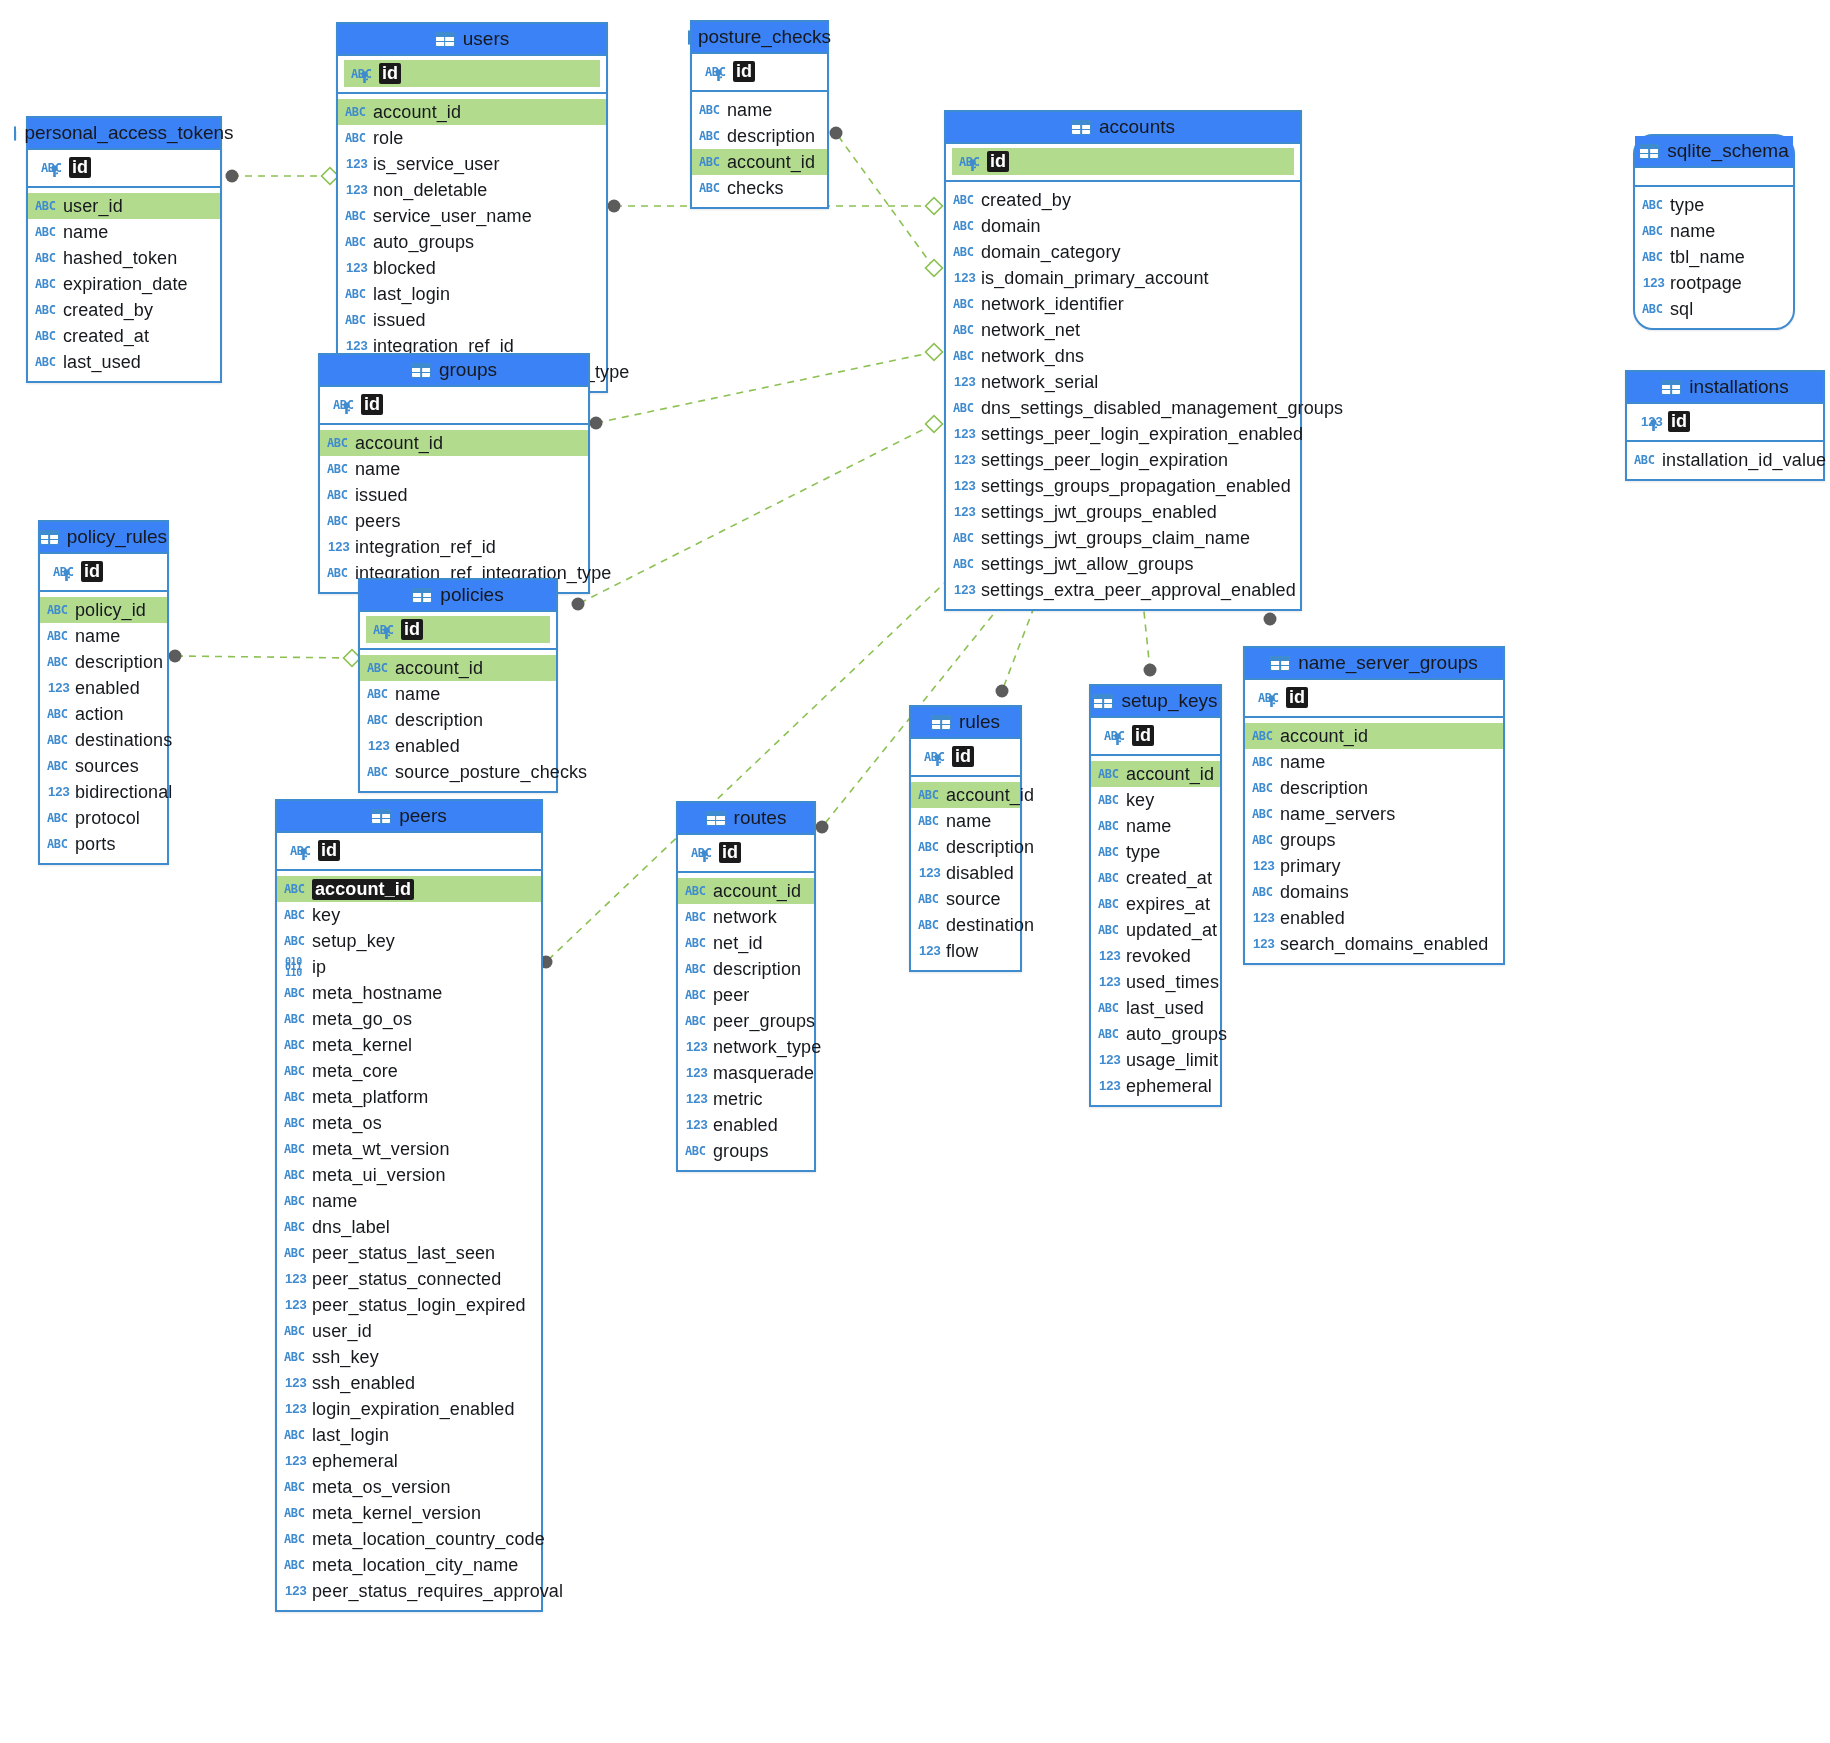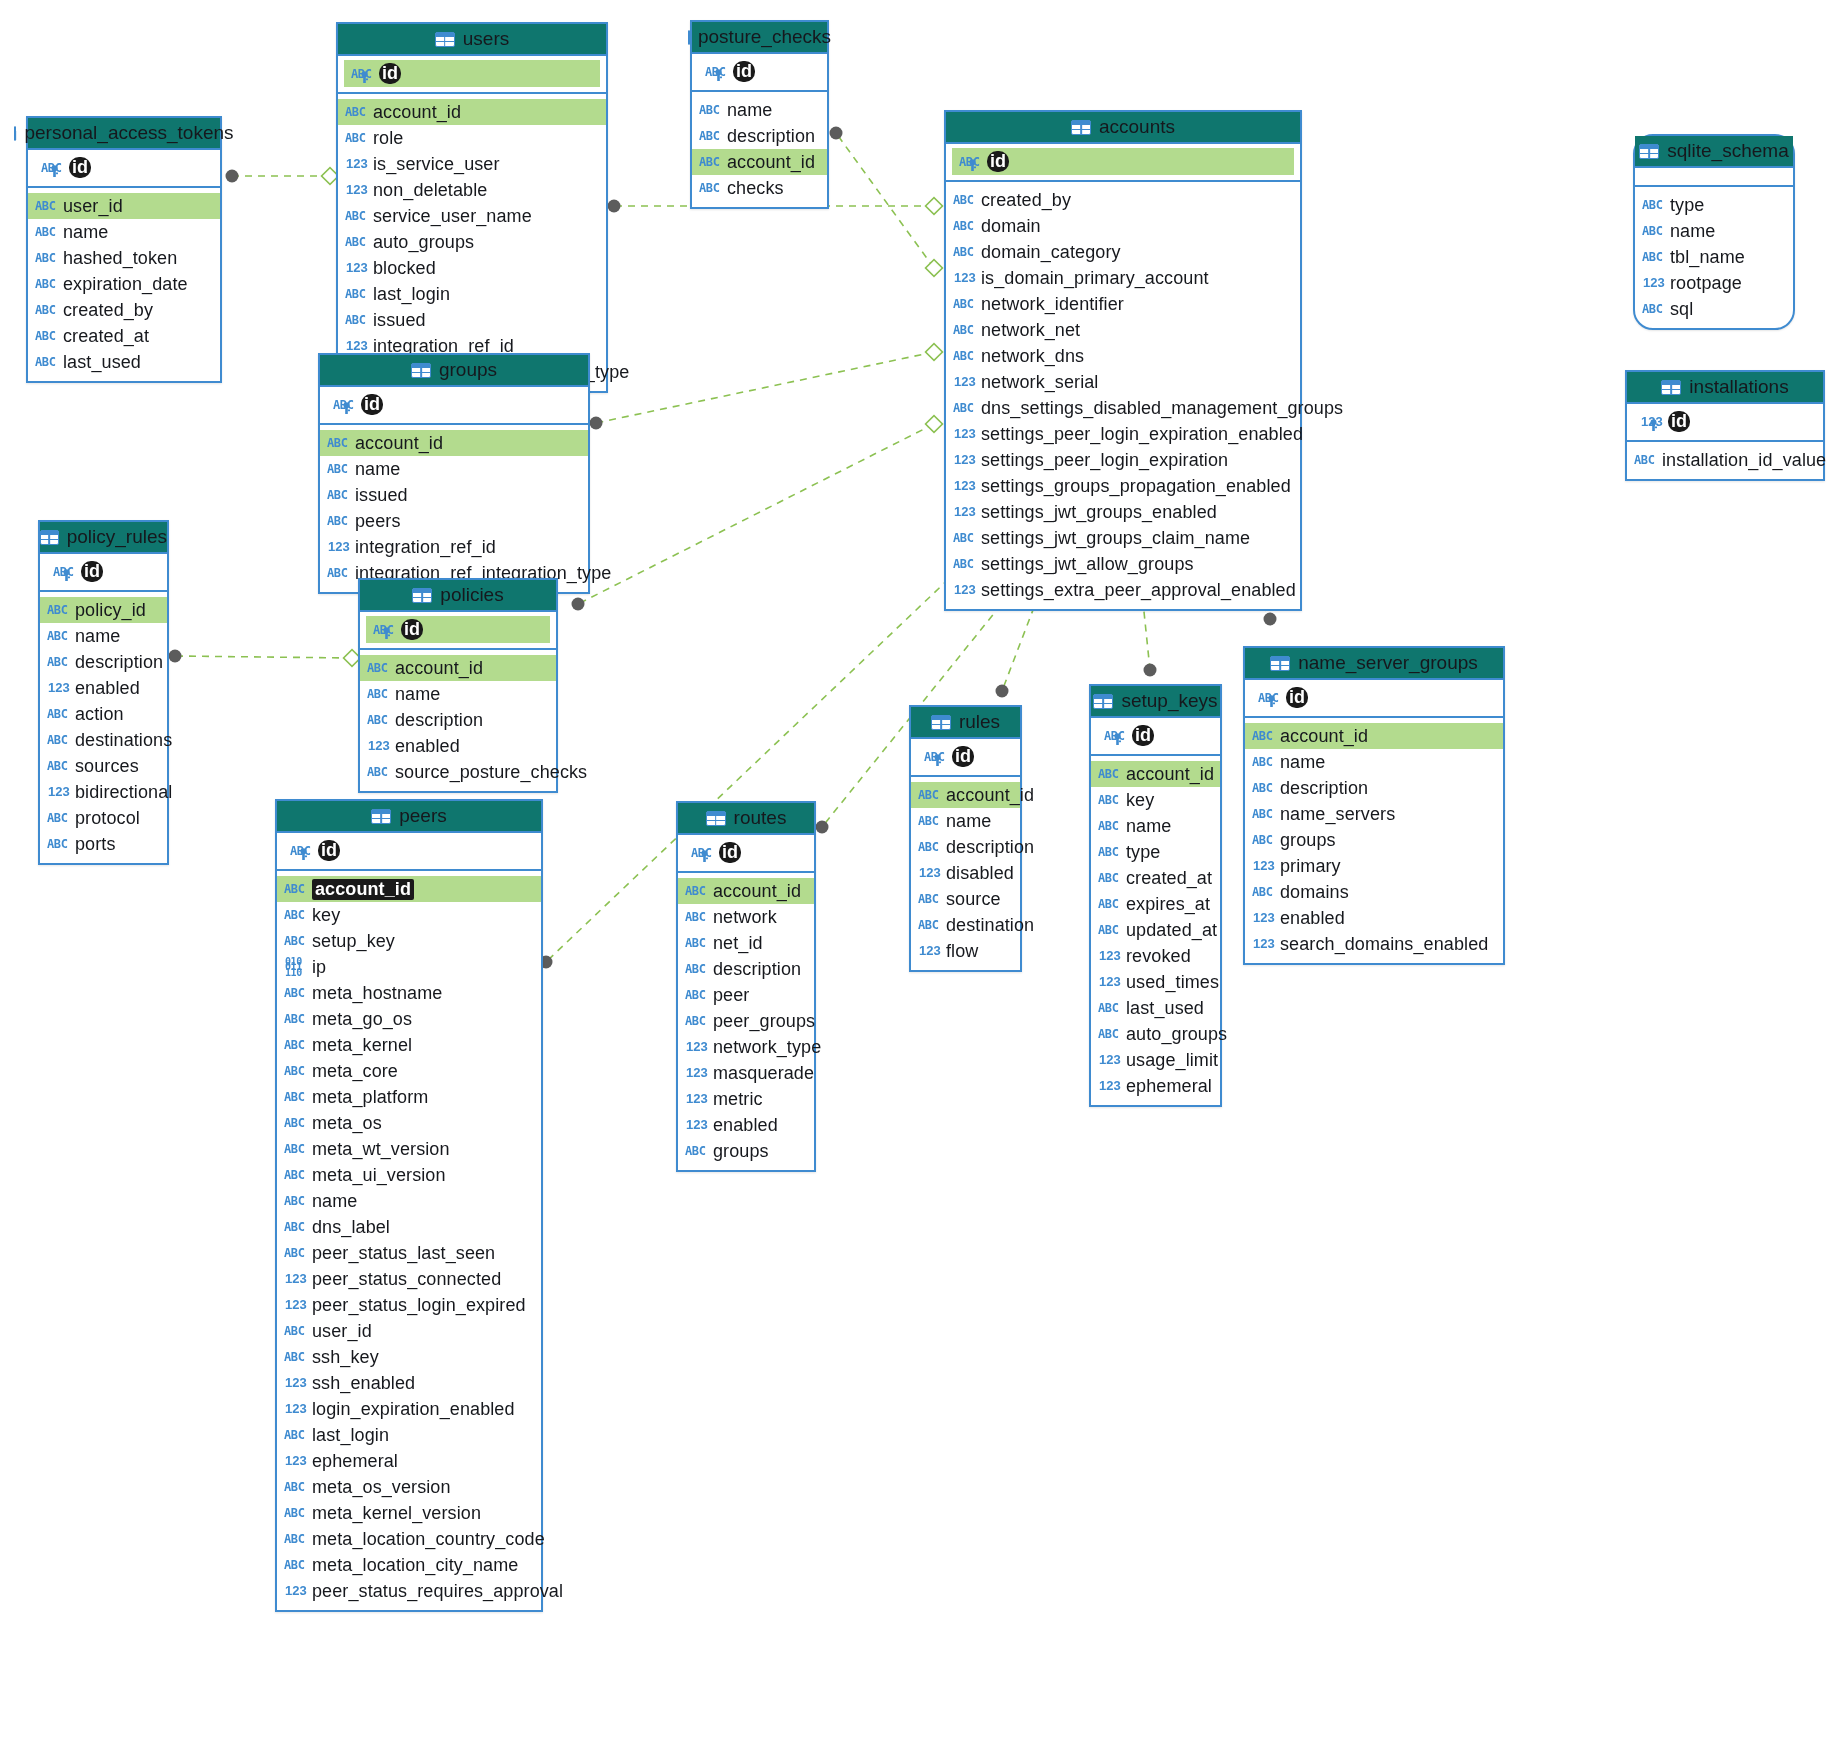--- a/index.html
+++ b/index.html
@@ -2,29 +2,29 @@
 <html><head>
 <meta charset="utf-8">
 <style>
   html,body{margin:0;padding:0;background:#ffffff;}
   body{font-family:"Liberation Sans","DejaVu Sans",sans-serif;}
   #canvas{position:relative;width:1830px;height:1743px;overflow:hidden;background:#fff;}
   svg.links{position:absolute;left:0;top:0;width:1830px;height:1743px;pointer-events:none;}
 
   .tbl{position:absolute;border:2px solid #3f8bd0;background:#fff;box-sizing:border-box;
        box-shadow:0 1px 2px rgba(0,0,0,.10);}
-  .tbl .hdr{background:#0f766e;border-bottom:2px solid #3f8bd0;height:30px;
+  .tbl .hdr{background:#3b82f6;border-bottom:2px solid #3f8bd0;height:30px;
        display:flex;align-items:center;justify-content:center;gap:8px;font-size:19px;color:#16181d;}
   .tbl .pkzone{border-bottom:2px solid #3f8bd0;padding:4px 6px 5px 6px;}
   .tbl .cols{padding:5px 0 6px 0;}
   .row{display:flex;align-items:center;gap:6px;height:26px;padding:0 7px;font-size:18px;color:#16181d;white-space:nowrap;}
   .row.fk{background:#b3db8e;}
   .row.pkrow{height:27px;padding:0 7px;}
   .row .nm{letter-spacing:.1px;}
-  .pkname{background:#1a1a1a;color:#fff;font-weight:bold;padding:0 3px;border-radius:10px;}
+  .pkname{background:#1a1a1a;color:#fff;font-weight:bold;padding:0 3px;border-radius:2px;}
   .fkname-inv{background:#1a1a1a;color:#fff;font-weight:bold;padding:0 3px;border-radius:2px;}
   .pkfull{background:#b3db8e;}
 
   
   .ty{width:22px;flex:0 0 22px;height:16px;position:relative;display:inline-block;}
   .ty span{position:absolute;left:0;top:0;font-size:12px;font-weight:bold;color:#3f8bd0;
      letter-spacing:-.4px;line-height:14px;font-family:"DejaVu Sans Mono","Liberation Mono",monospace;}
   .ty.abc span{left:0;top:1px;}
   .ty.num span{left:1px;top:1px;font-family:"Liberation Sans",sans-serif;font-size:13px;letter-spacing:0;}
   .ty.bin span{font-size:10px;line-height:5.4px;left:1px;top:0;}

